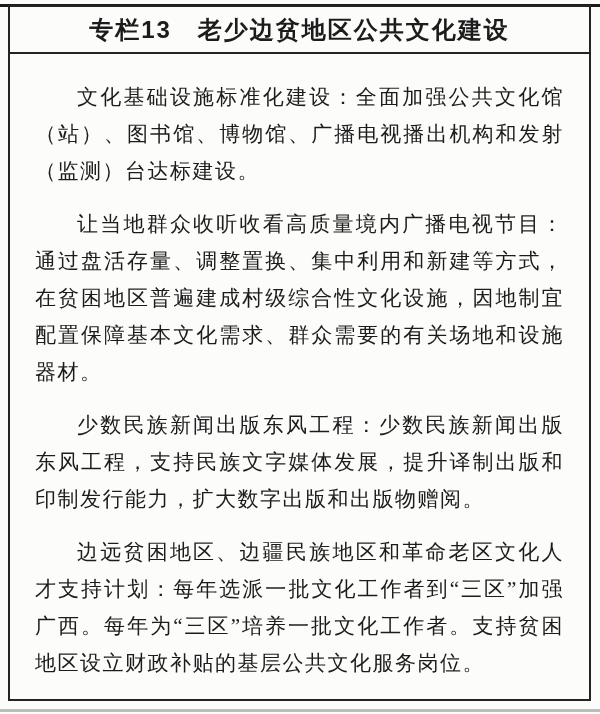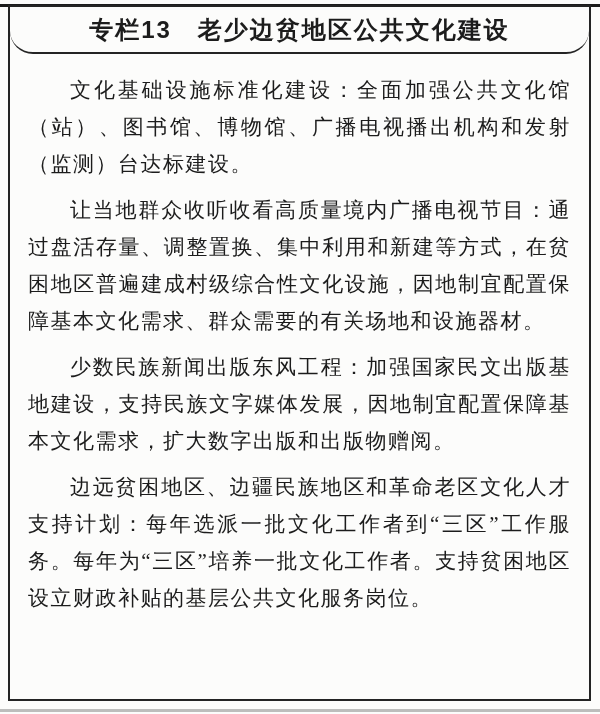--- a/index.html
+++ b/index.html
@@ -48,46 +48,45 @@
     line-height: 45px;
     text-align: center;
     font-family: "Liberation Sans", "DejaVu Sans", sans-serif;
     font-weight: bold;
     font-size: 24px;
     letter-spacing: 2px;
     border-bottom: 2px solid var(--border, #242424);
     color: var(--ink, #1c1c1c);
     white-space: nowrap;
     overflow: hidden;
-    border-radius: 23px;
   }
   .panel-body {
     padding: 9px 9px 0 9px;
   }
   .para {
-    margin: 9px;
+    margin: 16px;
     font-size: 21px;
     line-height: 37px;
     letter-spacing: 1.5px;
     text-align: justify;
     text-indent: 2em;
     color: var(--ink, #1c1c1c);
   }
 </style>
 </head>
 <body>
 
 <div class="page">
   <div class="edge-line top"></div>
 
   <section class="panel">
     <header class="panel-title">专栏13　老少边贫地区公共文化建设</header>
 
     <div class="panel-body">
       <p class="para">文化基础设施标准化建设：全面加强公共文化馆（站）、图书馆、博物馆、广播电视播出机构和发射（监测）台达标建设。</p>
       <p class="para">让当地群众收听收看高质量境内广播电视节目：通过盘活存量、调整置换、集中利用和新建等方式，在贫困地区普遍建成村级综合性文化设施，因地制宜配置保障基本文化需求、群众需要的有关场地和设施器材。</p>
-      <p class="para">少数民族新闻出版东风工程：加强国家民文出版基地建设，支持民族文字媒体发展，因地制宜配置保障基本文化需求，扩大数字出版和出版物赠阅。</p>
-      <p class="para">边远贫困地区、边疆民族地区和革命老区文化人才支持计划：每年选派一批文化工作者到“三区”工作服务。每年为“三区”培养一批文化工作者。支持贫困地区设立财政补贴的基层公共文化服务岗位。</p>
+      <p class="para">少数民族新闻出版东风工程：少数民族新闻出版东风工程，支持民族文字媒体发展，提升译制出版和印制发行能力，扩大数字出版和出版物赠阅。</p>
+      <p class="para">边远贫困地区、边疆民族地区和革命老区文化人才支持计划：每年选派一批文化工作者到“三区”加强广西。每年为“三区”培养一批文化工作者。支持贫困地区设立财政补贴的基层公共文化服务岗位。</p>
     </div>
   </section>
 
   <div class="edge-line bottom"></div>
 </div>
 
 </body></html>

